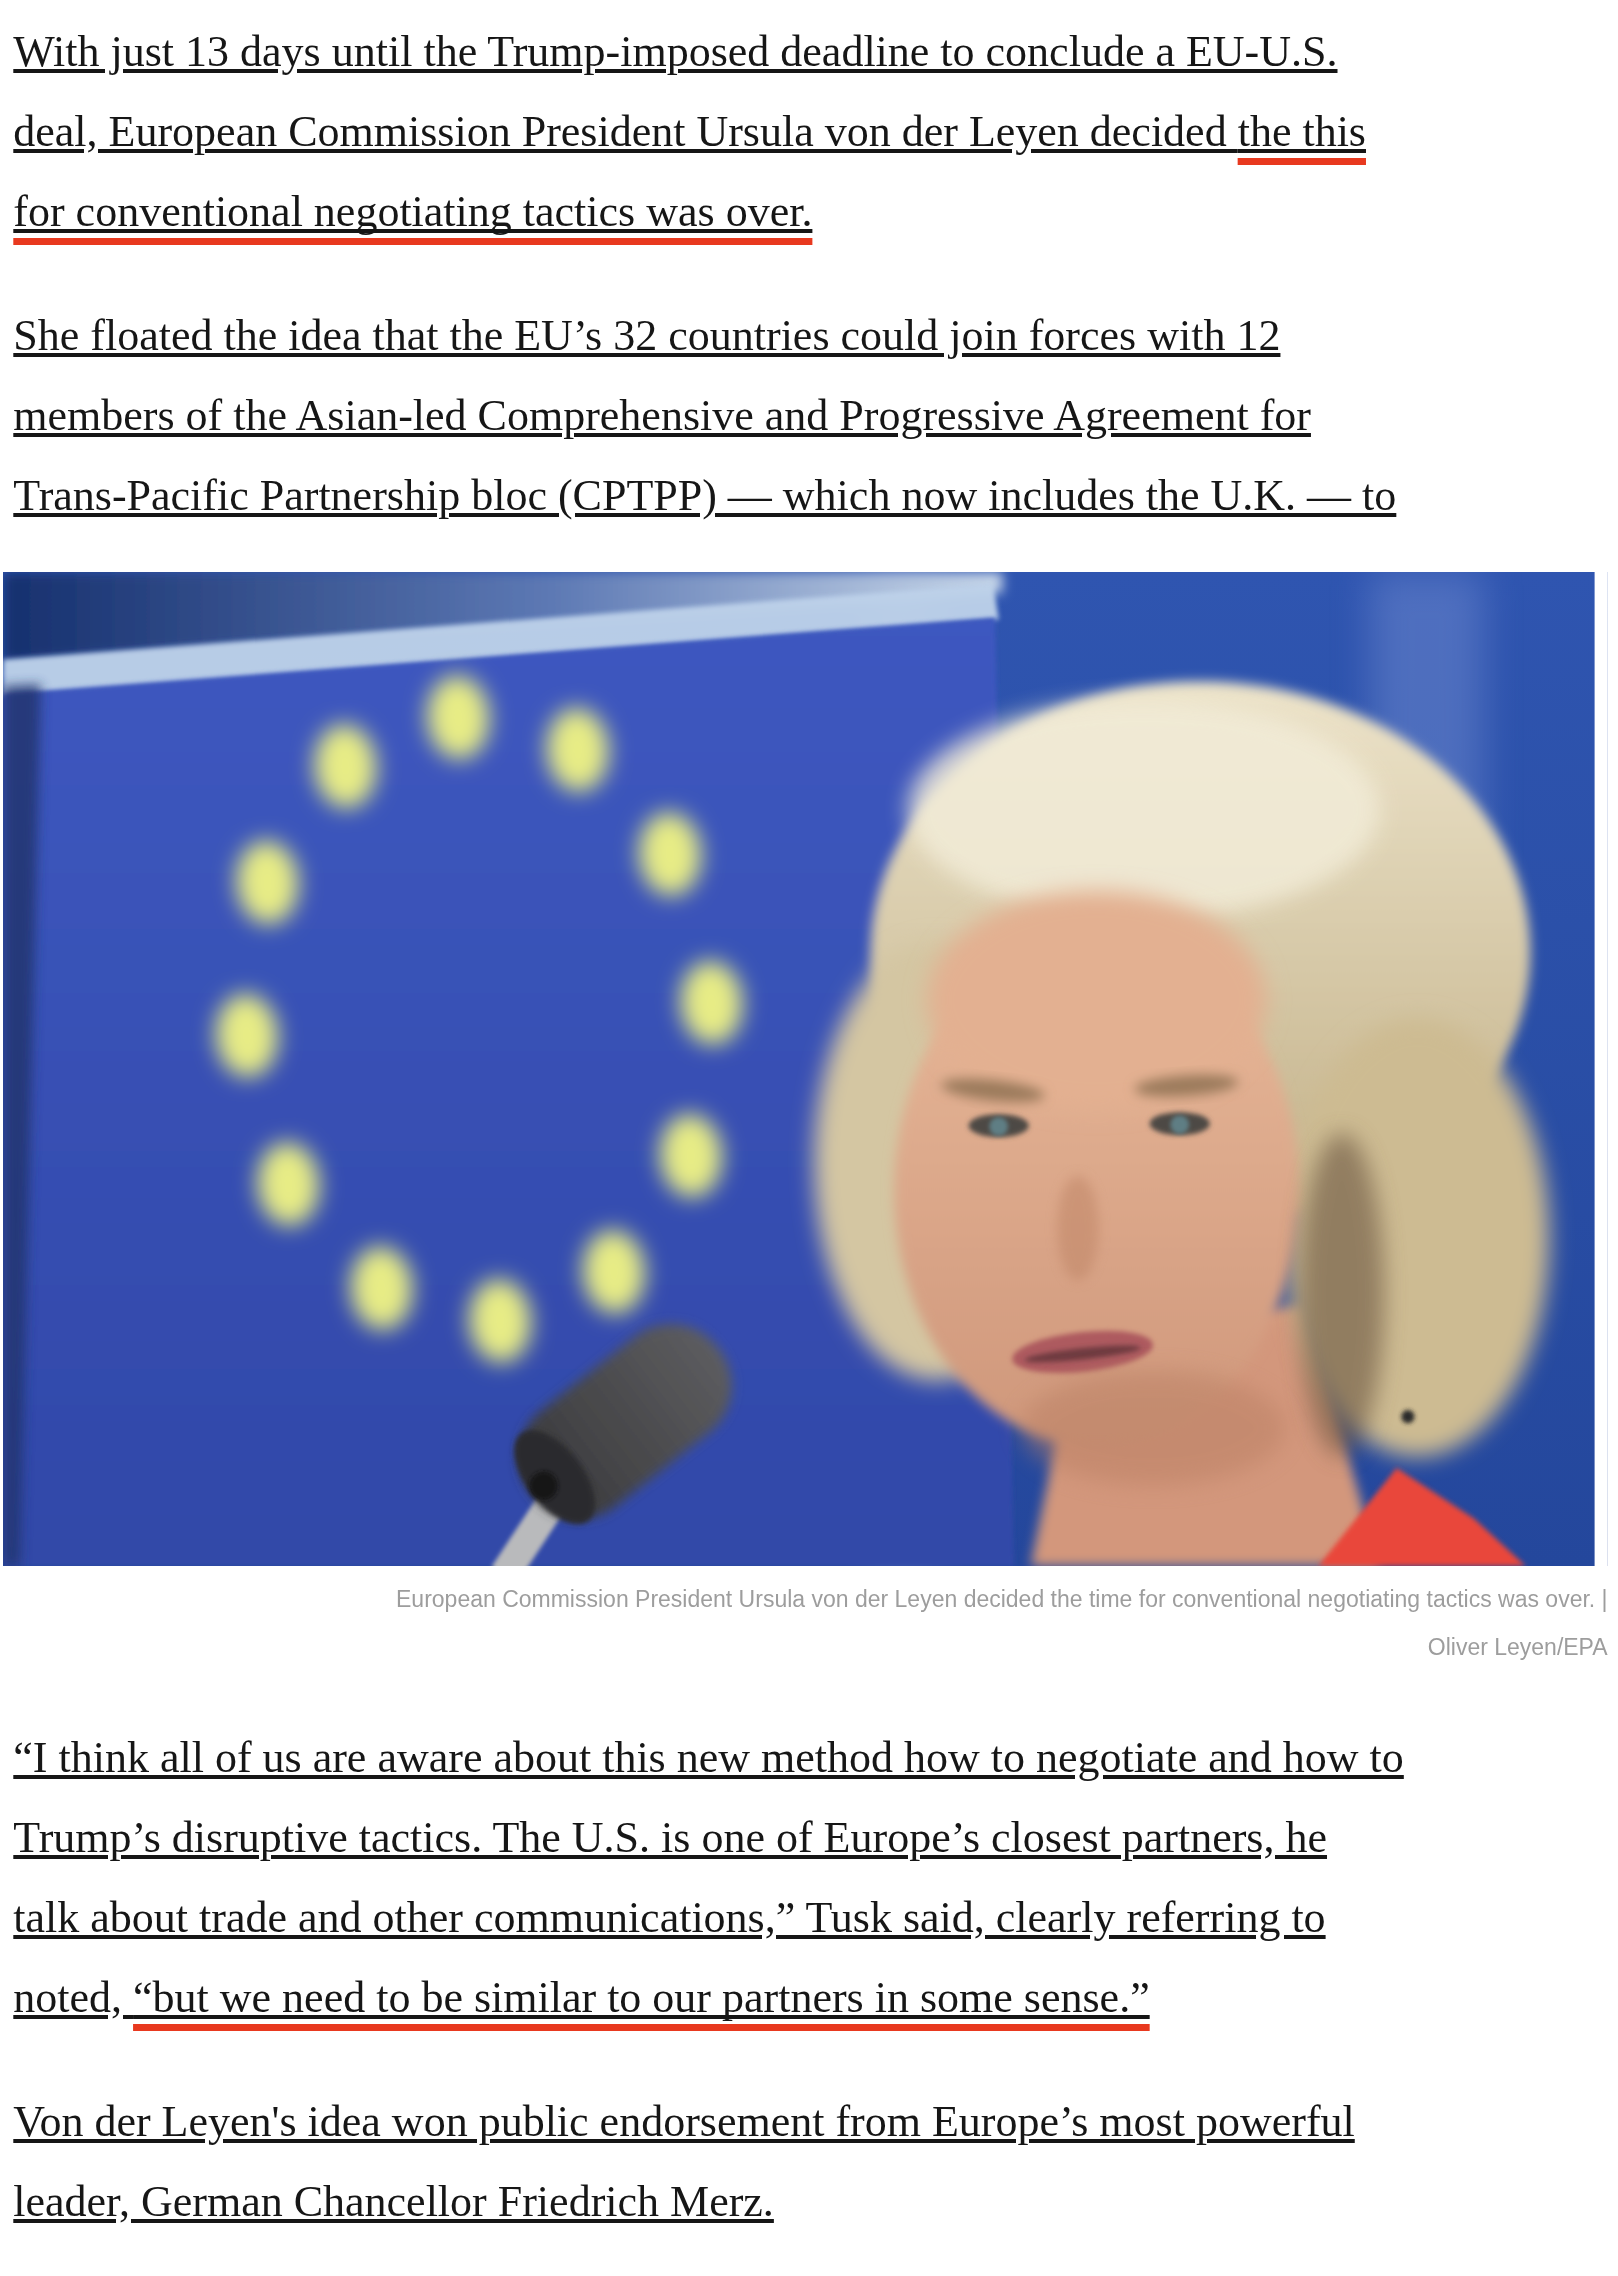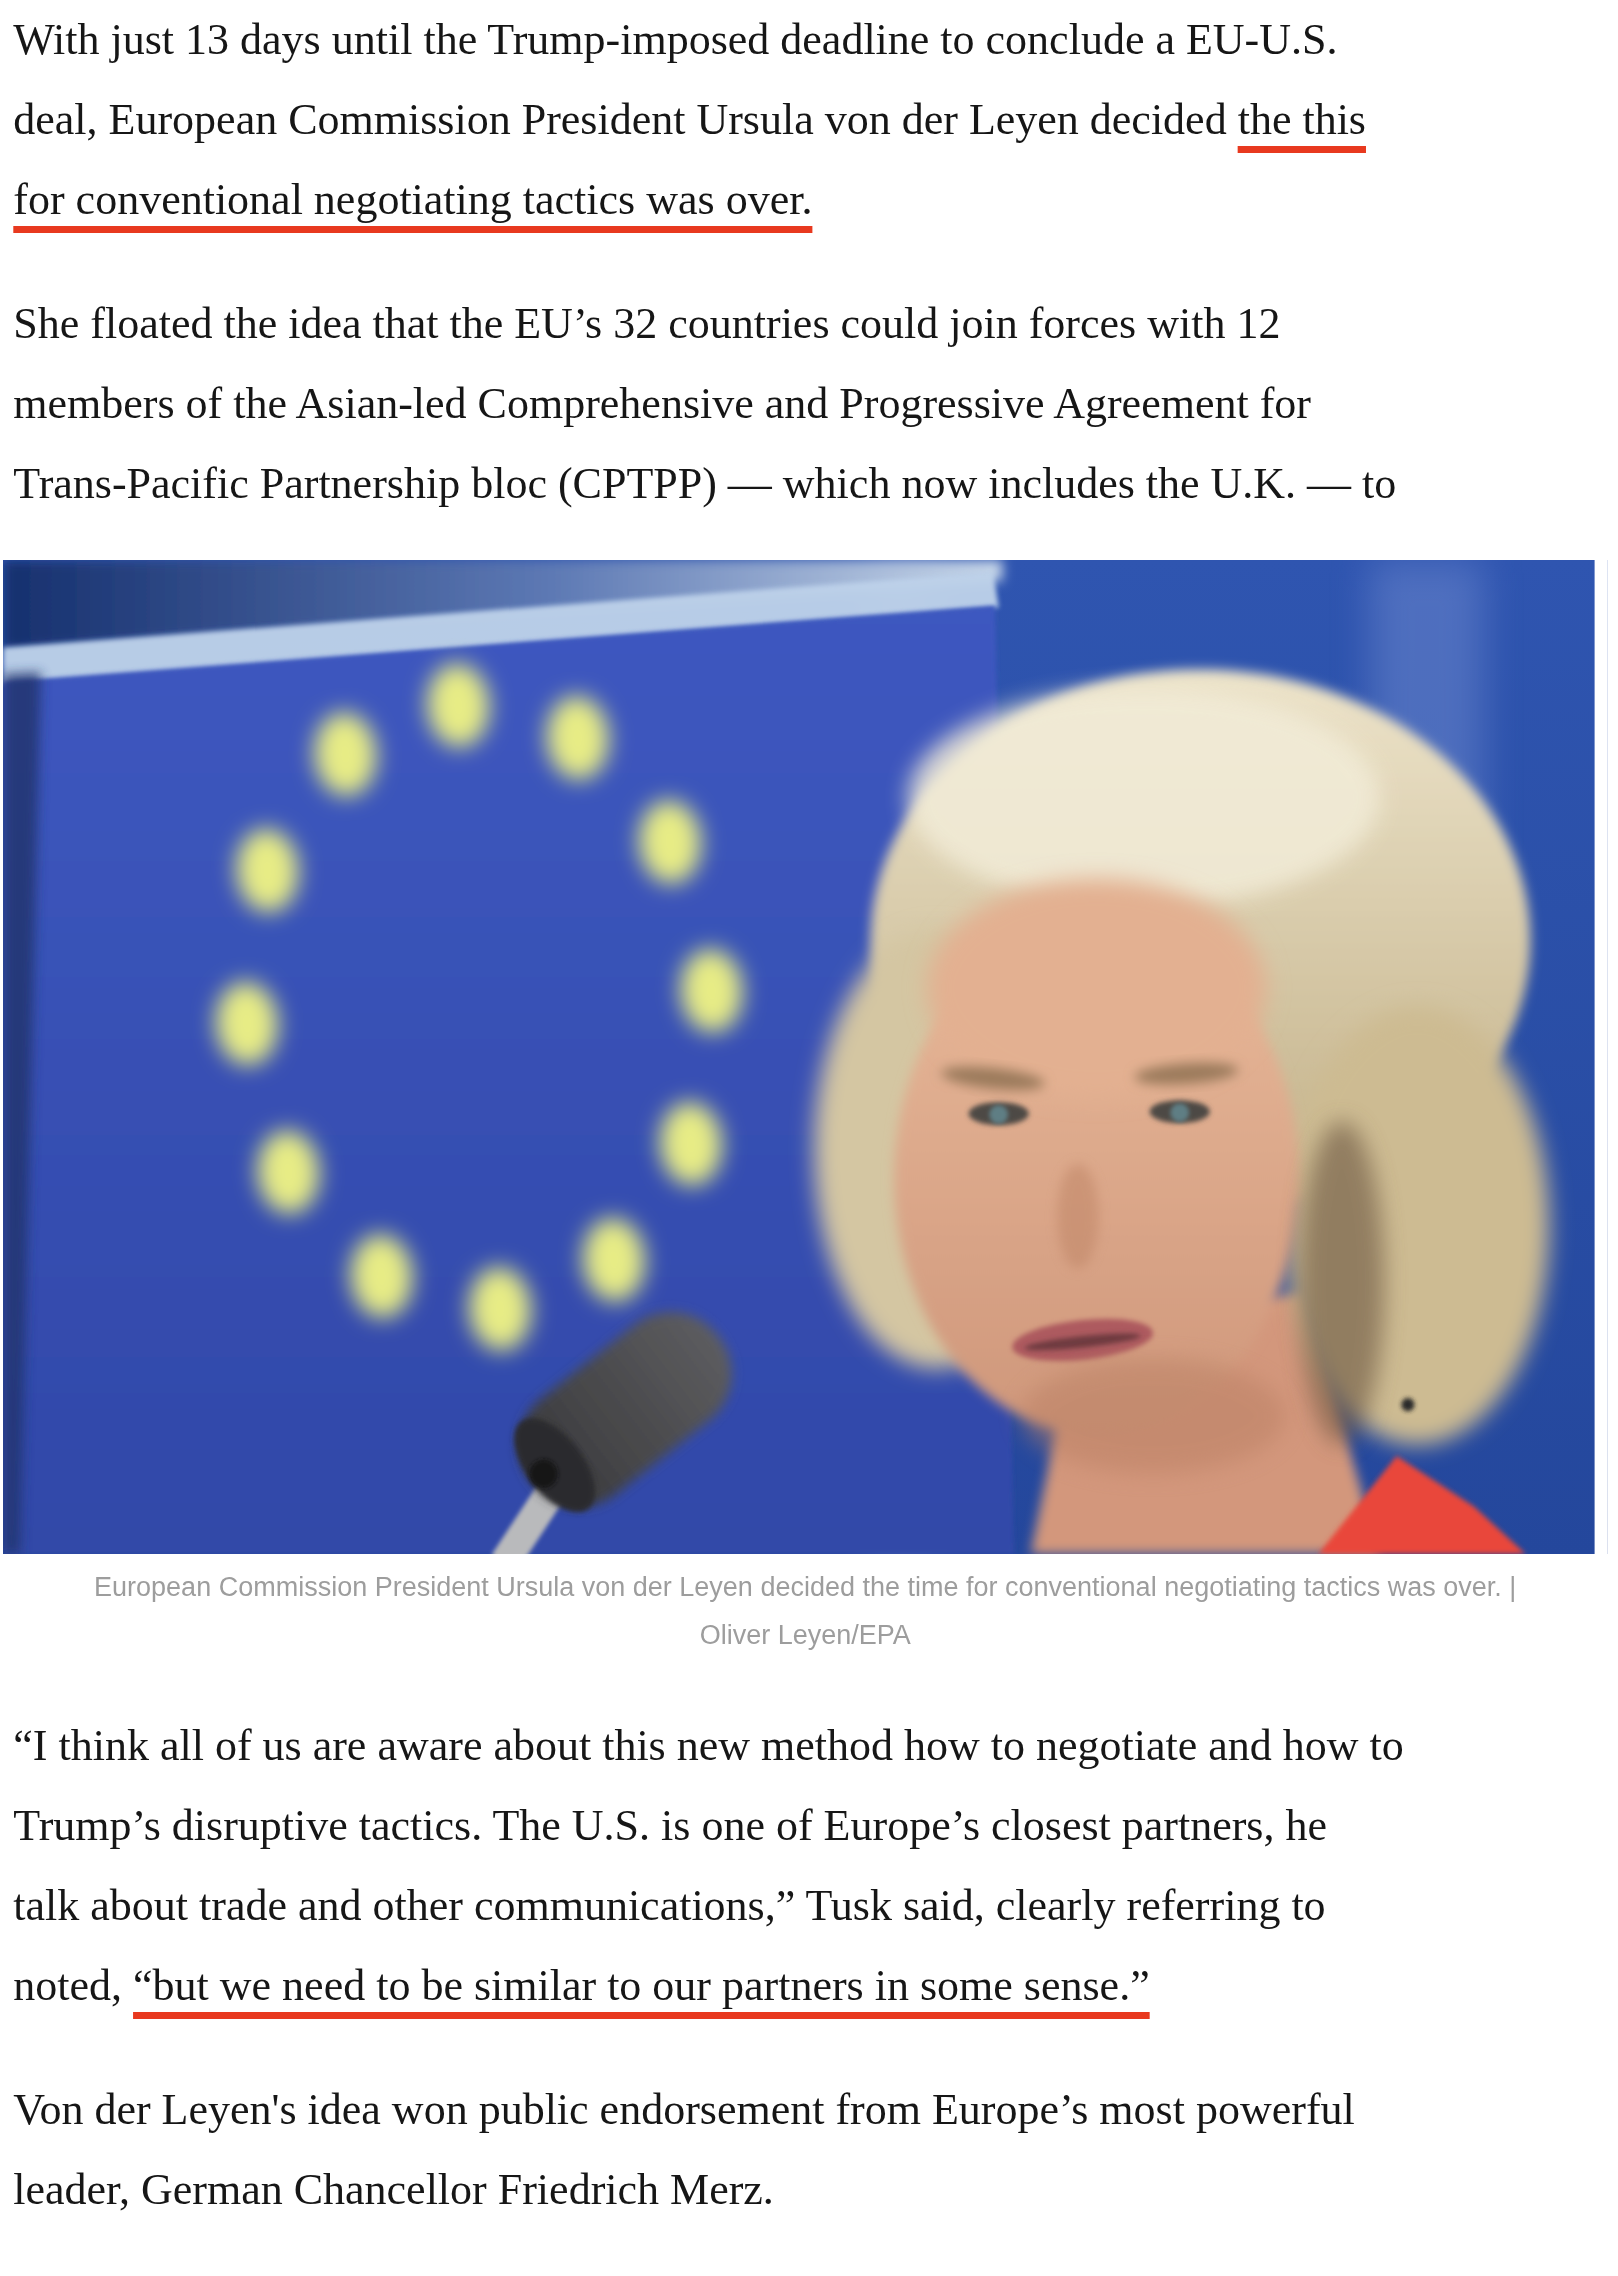--- a/index.html
+++ b/index.html
@@ -10,40 +10,40 @@
   }
   *{box-sizing:border-box;}
   html,body{margin:0;padding:0;}
   body{
     width:1619px;height:2277px;overflow:hidden;
     background:var(--page-bg);
     font-family:"Liberation Serif",serif;
     color:var(--body-text);
   }
   .article{padding:0 13.3px;}
-  .para{font-size:44px;line-height:80px;margin:0 0 44px 0;}
+  .para{font-size:44px;line-height:80px;margin:12px 0 44px 0;text-decoration:underline;}
   .para .line{white-space:pre;}
   .intro .para:last-child{margin-bottom:36px;}
   .link{
     color:inherit;
     text-decoration:underline;
     text-decoration-color:var(--link-underline);
     text-decoration-thickness:6.7px;
     text-underline-offset:12.4px;
     text-decoration-skip-ink:none;
     cursor:pointer;
   }
   figure.photo{margin:0 -1.9px 47px -10.5px;}
   figure.photo svg{display:block;width:100%;height:994px;}
   figcaption{
     margin-top:8.6px;
     font-family:"Liberation Sans",sans-serif;
-    font-size:27px;line-height:48px;
+    font-size:23px;line-height:48px;
     color:var(--caption-text);
-    text-align:center;
+    text-align:right;
   }
 </style>
 </head>
 <body>
 
 <div class="article">
 
   <div class="intro">
       <div class="para">
         <div class="line"><span>With just 13 days until the Trump-imposed deadline to conclude a EU-U.S.</span></div>

